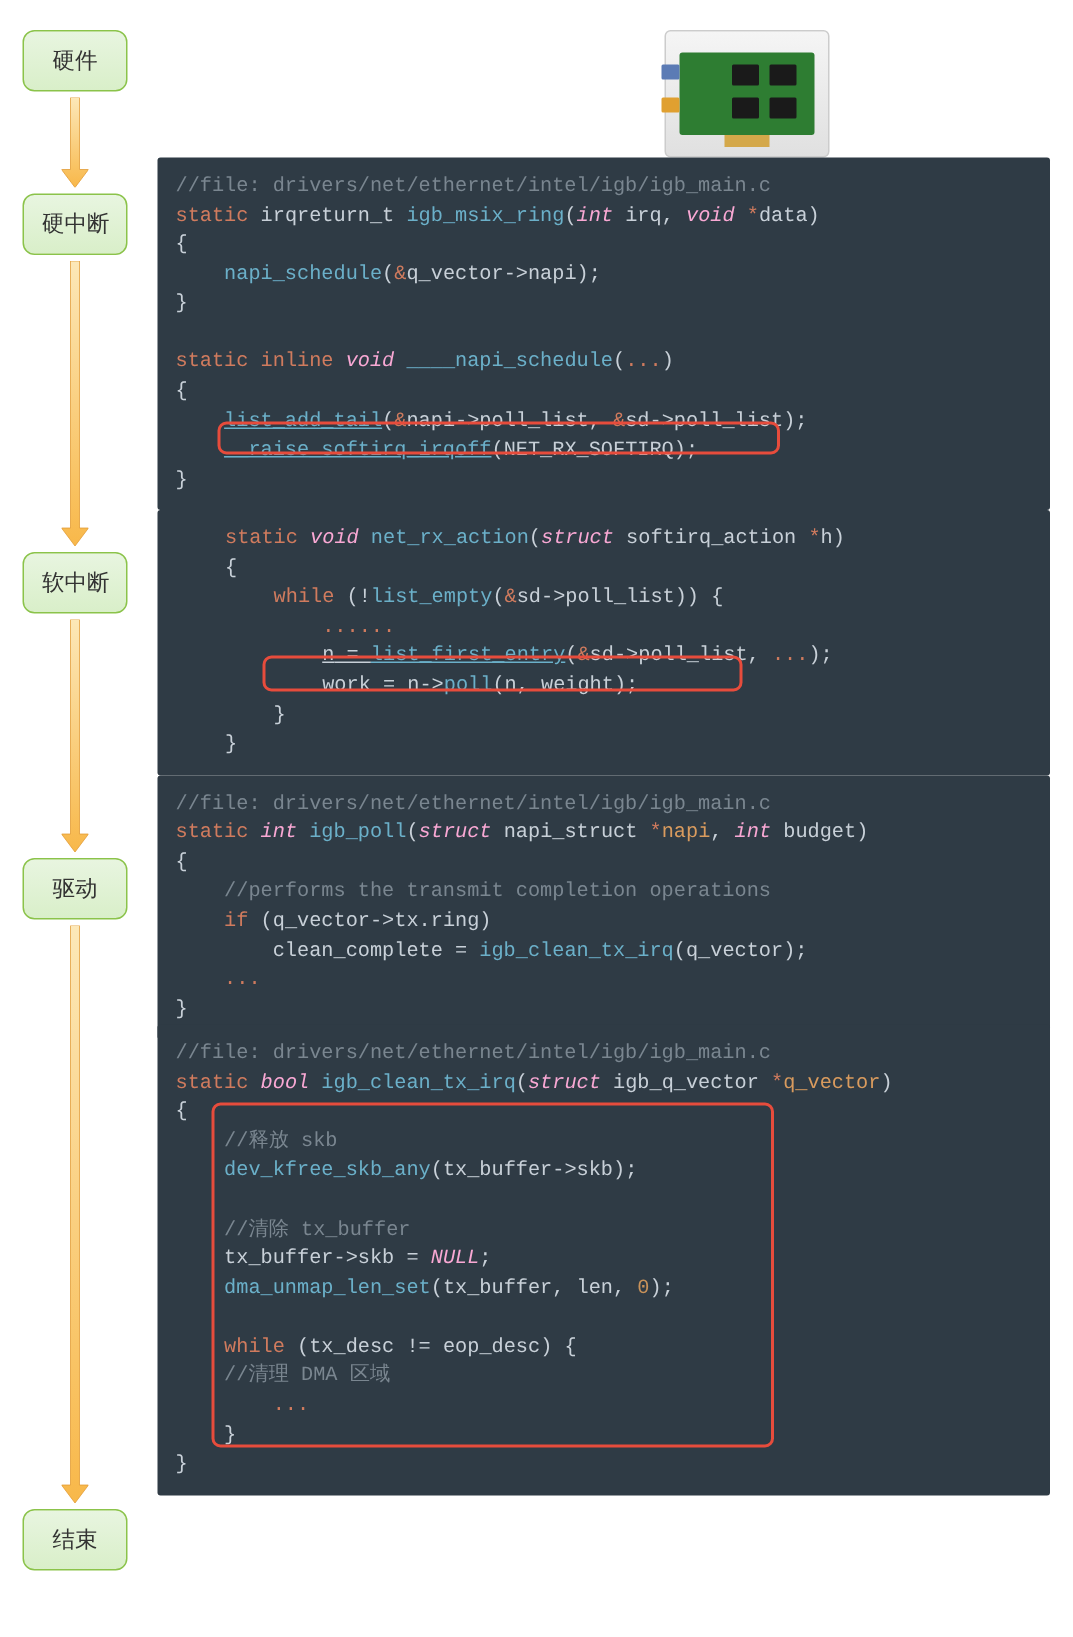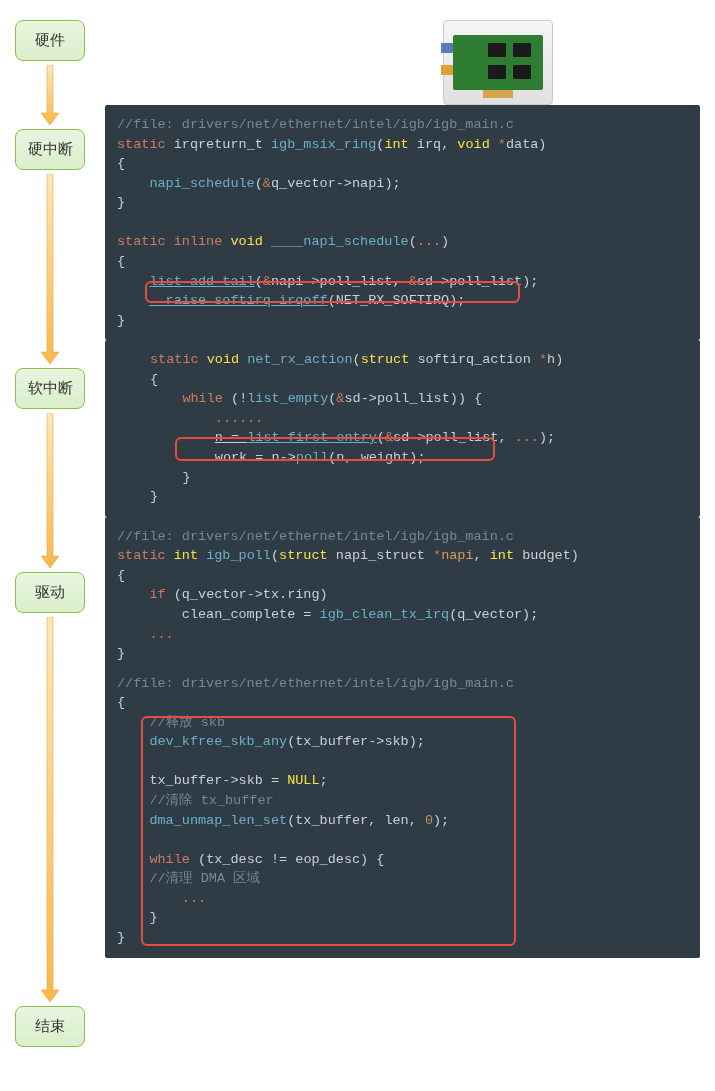--- a/index.html
+++ b/index.html
@@ -88,21 +88,21 @@
       color: #c8d0d8;
       overflow: hidden;
       position: relative;
     }
     .code-line {
       white-space: pre;
       position: relative;
     }
     .tok-comment { color: #7a8690; }
     .tok-keyword { color: #d07b5e; }
-    .tok-type { color: #fde047; }
+    .tok-type { color: #f9a8d4; font-style: italic; }
     .tok-func { color: #6bb0c9; }
     .tok-param { color: #d99b5e; }
     .tok-punct { color: #c8d0d8; }
     .tok-op { color: #d07b5e; }
     .tok-num { color: #c8925a; }
     .tok-ident { color: #c8d0d8; }
     .tok-underline { text-decoration: underline; }
     .highlight-box {
       position: absolute;
       border: 2px solid #e74c3c;
@@ -213,34 +213,36 @@
 <div class="code-line">        <span class="tok-ident">work</span><span class="tok-punct"> = </span><span class="tok-ident">n</span><span class="tok-punct">-&gt;</span><span class="tok-func">poll</span><span class="tok-punct">(</span><span class="tok-ident">n</span><span class="tok-punct">, </span><span class="tok-ident">weight</span><span class="tok-punct">);</span></div>
 <div class="code-line">    <span class="tok-punct">}</span></div>
 <div class="code-line"><span class="tok-punct">}</span></div>
       <div class="highlight-box" style="left:70px; top:97px; width:320px; height:24px;"></div>
     </div>
 
     <div class="code-block">
 <div class="code-line"><span class="tok-comment">//file: drivers/net/ethernet/intel/igb/igb_main.c</span></div>
 <div class="code-line"><span class="tok-keyword">static</span> <span class="tok-type">int</span> <span class="tok-func">igb_poll</span><span class="tok-punct">(</span><span class="tok-type">struct</span> <span class="tok-ident">napi_struct</span> <span class="tok-op">*</span><span class="tok-param">napi</span><span class="tok-punct">, </span><span class="tok-type">int</span> <span class="tok-ident">budget</span><span class="tok-punct">)</span></div>
 <div class="code-line"><span class="tok-punct">{</span></div>
+<div class="code-line">    <span class="tok-comment">//performs the transmit completion operations</span></div>
 <div class="code-line">    <span class="tok-keyword">if</span> <span class="tok-punct">(</span><span class="tok-ident">q_vector</span><span class="tok-punct">-&gt;</span><span class="tok-ident">tx</span><span class="tok-punct">.</span><span class="tok-ident">ring</span><span class="tok-punct">)</span></div>
 <div class="code-line">        <span class="tok-ident">clean_complete</span><span class="tok-punct"> = </span><span class="tok-func">igb_clean_tx_irq</span><span class="tok-punct">(</span><span class="tok-ident">q_vector</span><span class="tok-punct">);</span></div>
 <div class="code-line">    <span class="tok-keyword">...</span></div>
 <div class="code-line"><span class="tok-punct">}</span></div>
     </div>
 
     <div class="code-block" style="position:relative; margin-top:-10px;">
 <div class="code-line"><span class="tok-comment">//file: drivers/net/ethernet/intel/igb/igb_main.c</span></div>
+<div class="code-line"><span class="tok-keyword">static</span> <span class="tok-type">bool</span> <span class="tok-func">igb_clean_tx_irq</span><span class="tok-punct">(</span><span class="tok-type">struct</span> <span class="tok-ident">igb_q_vector</span> <span class="tok-op">*</span><span class="tok-param">q_vector</span><span class="tok-punct">)</span></div>
 <div class="code-line"><span class="tok-punct">{</span></div>
 <div class="code-line">    <span class="tok-comment">//释放 skb</span></div>
 <div class="code-line">    <span class="tok-func">dev_kfree_skb_any</span><span class="tok-punct">(</span><span class="tok-ident">tx_buffer</span><span class="tok-punct">-&gt;</span><span class="tok-ident">skb</span><span class="tok-punct">);</span></div>
 <div class="code-line"> </div>
+<div class="code-line">    <span class="tok-comment">//清除 tx_buffer</span></div>
 <div class="code-line">    <span class="tok-ident">tx_buffer</span><span class="tok-punct">-&gt;</span><span class="tok-ident">skb</span><span class="tok-punct"> = </span><span class="tok-type">NULL</span><span class="tok-punct">;</span></div>
-<div class="code-line">    <span class="tok-comment">//清除 tx_buffer</span></div>
 <div class="code-line">    <span class="tok-func">dma_unmap_len_set</span><span class="tok-punct">(</span><span class="tok-ident">tx_buffer</span><span class="tok-punct">, </span><span class="tok-ident">len</span><span class="tok-punct">, </span><span class="tok-num">0</span><span class="tok-punct">);</span></div>
 <div class="code-line"> </div>
 <div class="code-line">    <span class="tok-keyword">while</span> <span class="tok-punct">(</span><span class="tok-ident">tx_desc</span> <span class="tok-punct">!= </span><span class="tok-ident">eop_desc</span><span class="tok-punct">) {</span></div>
 <div class="code-line">    <span class="tok-comment">//清理 DMA 区域</span></div>
 <div class="code-line">        <span class="tok-keyword">...</span></div>
 <div class="code-line">    <span class="tok-punct">}</span></div>
 <div class="code-line"><span class="tok-punct">}</span></div>
       <div class="highlight-box" style="left:36px; top:52px; width:375px; height:230px;"></div>
     </div>
 

